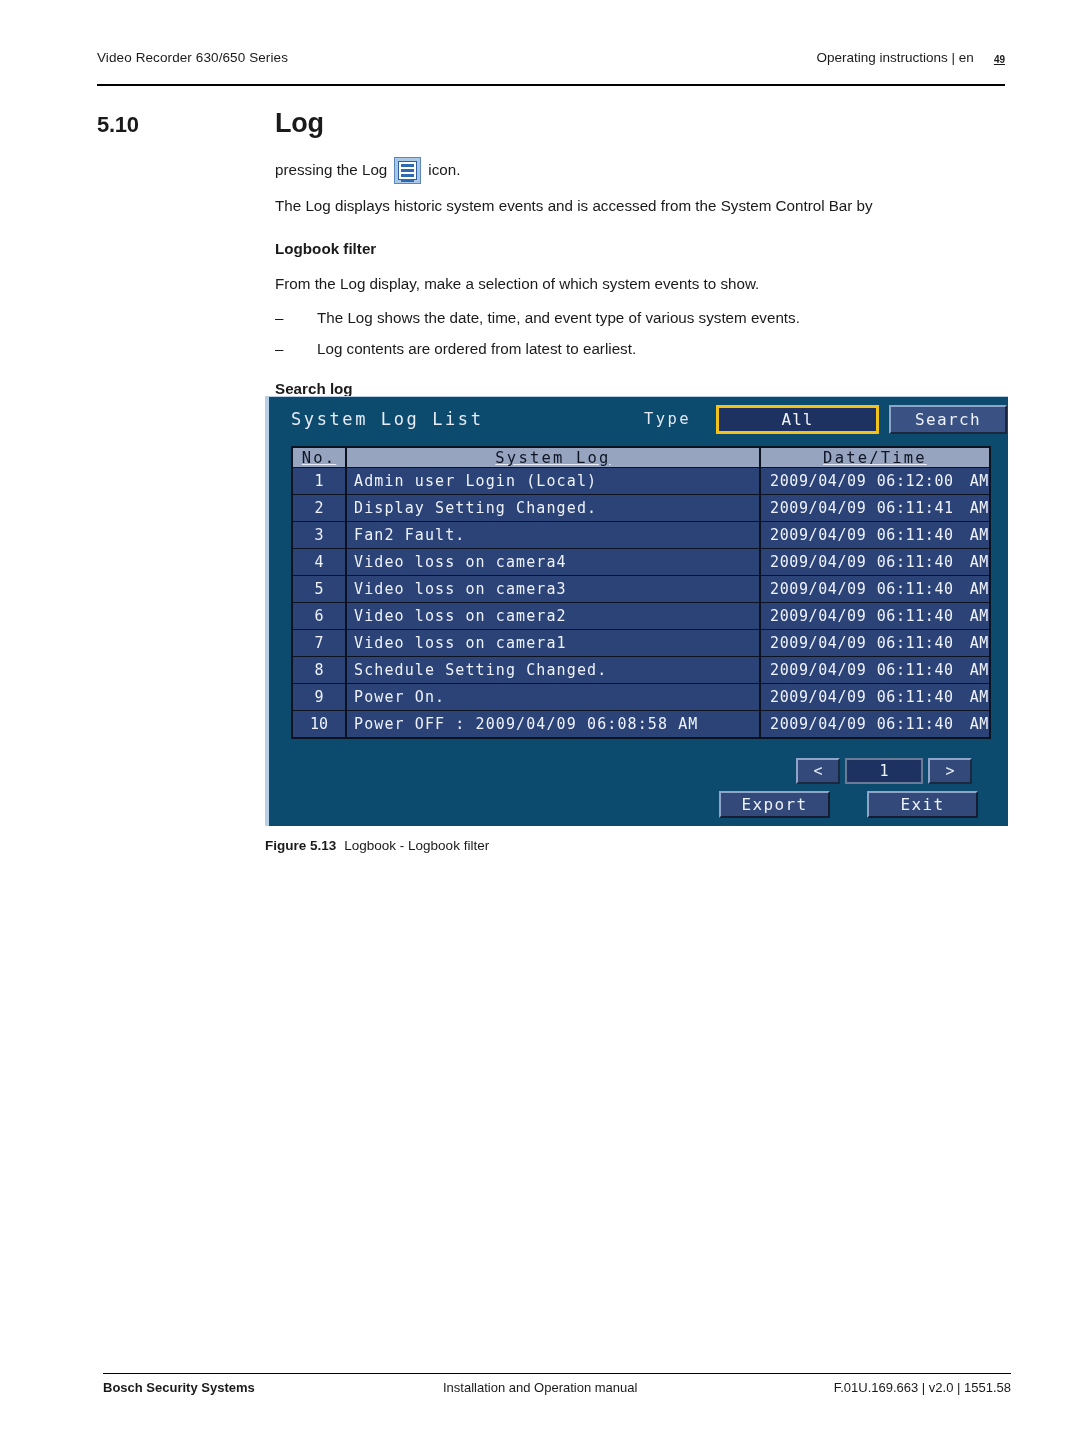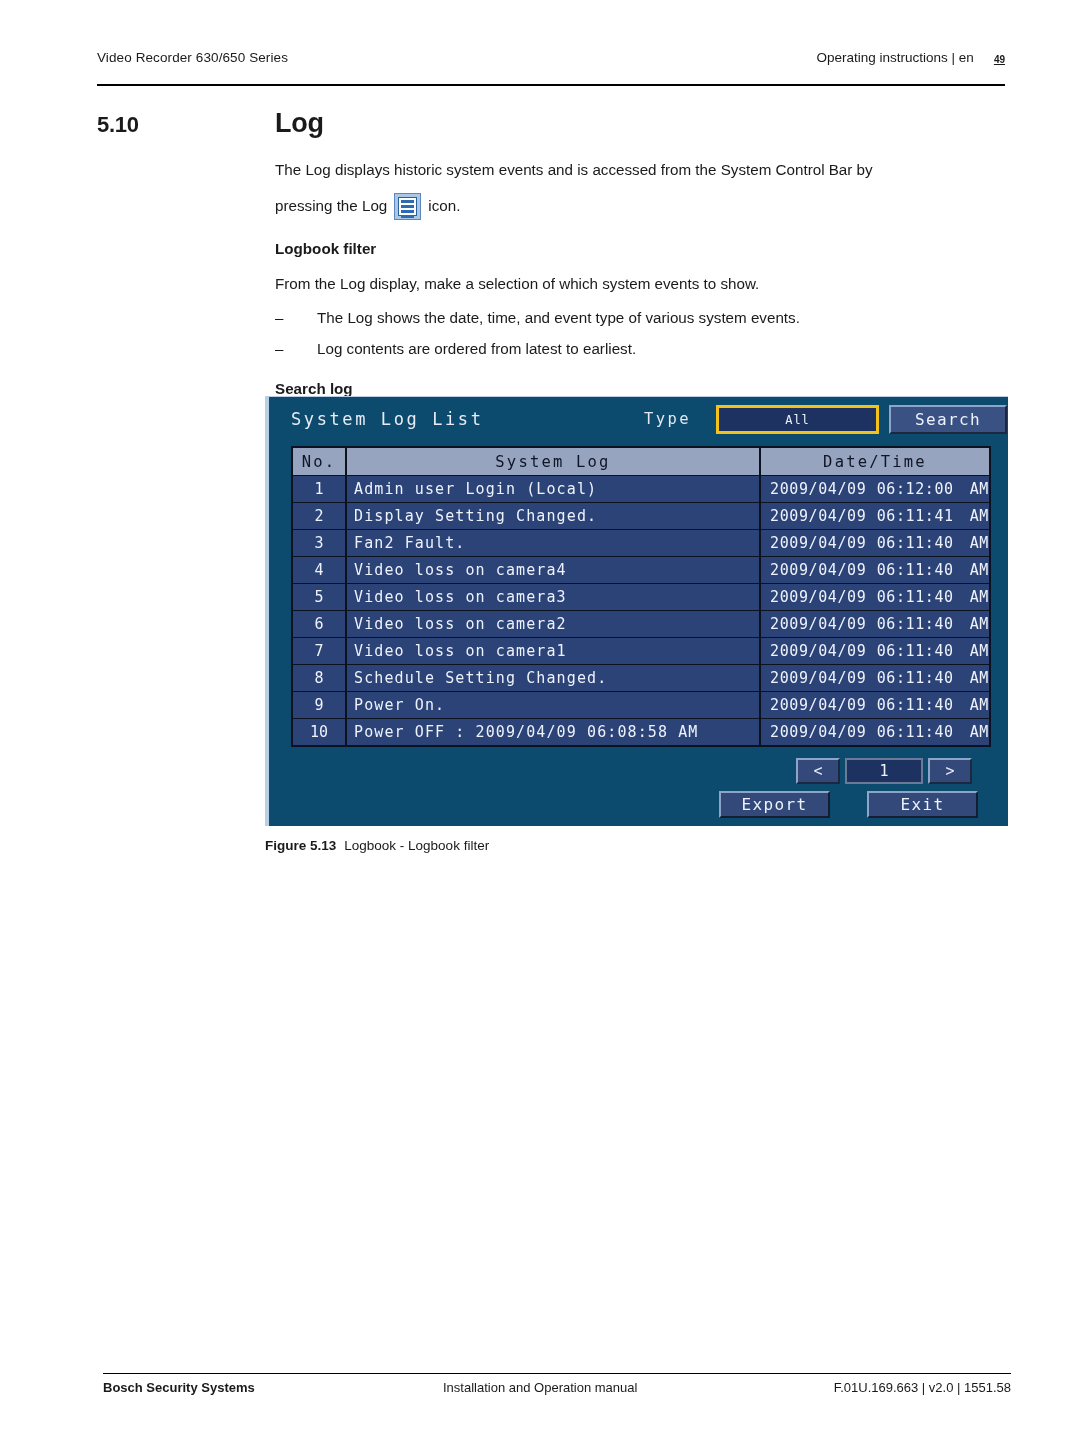--- a/index.html
+++ b/index.html
@@ -157,21 +157,21 @@
     left: 447px;
     top: 8px;
     width: 163px;
     height: 29px;
     background: #1d3260;
     border: 3px solid #f5c21b;
     box-sizing: border-box;
     display: flex;
     align-items: center;
     justify-content: center;
-    font-size: 12px;
+    font-size: 16px;
     letter-spacing: 1px;
     color: #eef2fa;
   }
   .search-btn {
     position: absolute;
     left: 620px;
     top: 8px;
     width: 118px;
     height: 29px;
     background: #3a5184;
@@ -193,22 +193,23 @@
     position: absolute;
     left: 22px;
     top: 49px;
     width: 700px;
     border: 2px solid #0d1220;
     box-sizing: border-box;
     background: #0d1220;
   }
   .log-head {
     display: flex;
-    height: 27px;
+    height: 19px;
     background: #0d1220;
+    text-decoration: underline;
   }
   .log-head .cell {
     background: #97a4c0;
     color: #0f1524;
     display: flex;
     align-items: center;
     justify-content: center;
     font-size: 15.5px;
     letter-spacing: 2.2px;
     box-sizing: border-box;
@@ -345,30 +346,30 @@
   </div>
 </div>
 
 <div class="section-head">
   <div class="sec-num">5.10</div>
   <div class="sec-title">Log</div>
 </div>
 
 <div class="body-col">
 
-  <p class="para">The Log displays historic system events and is accessed from the System Control Bar by</p>
-
   <p class="para withicon">
     <span>pressing the Log</span>
     <span class="log-icon">
         <span class="inner"></span>
       </span>
     <span>icon.</span>
   </p>
 
+  <p class="para">The Log displays historic system events and is accessed from the System Control Bar by</p>
+
   <div class="sub-head">Logbook filter</div>
   <p class="para">From the Log display, make a selection of which system events to show.</p>
 
   <div class="bullet-row">
     <span class="bullet-dash">–</span>
     <span class="bullet-text">The Log shows the date, time, and event type of various system events.</span>
   </div>
   <div class="bullet-row">
     <span class="bullet-dash">–</span>
     <span class="bullet-text">Log contents are ordered from latest to earliest.</span>

